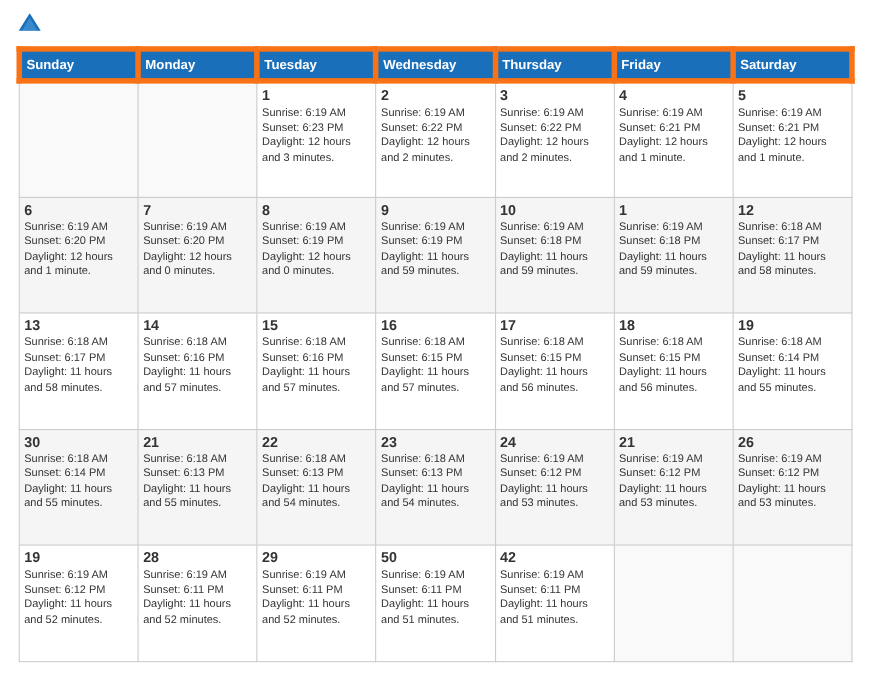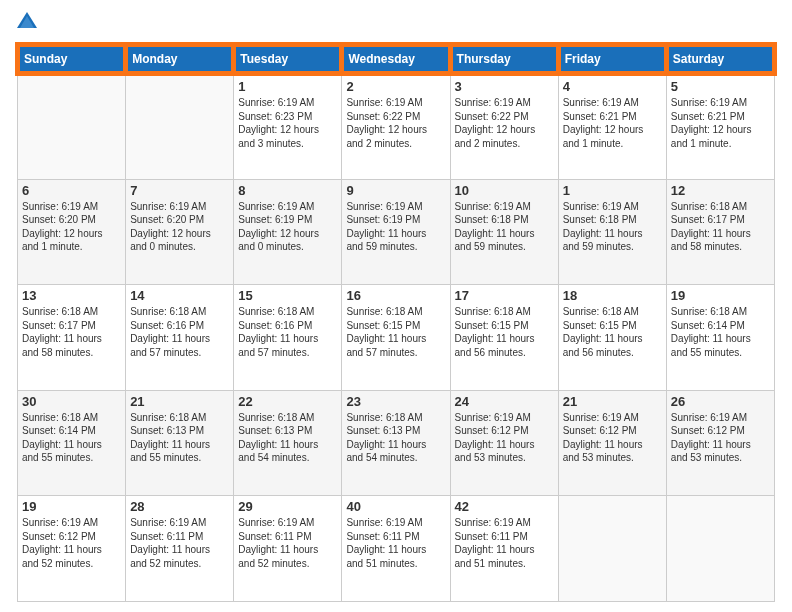--- a/index.html
+++ b/index.html
@@ -323,21 +323,21 @@
 Sunset: 6:11 PM
 Daylight: 11 hours and 52 minutes.</div>
           </td>
           <td>
             <span class="day-num">29</span>
             <div class="day-info" style="white-space: pre-line;">Sunrise: 6:19 AM
 Sunset: 6:11 PM
 Daylight: 11 hours and 52 minutes.</div>
           </td>
           <td>
-            <span class="day-num">40</span>
+            <span class="day-num">50</span>
             <div class="day-info" style="white-space: pre-line;">Sunrise: 6:19 AM
 Sunset: 6:11 PM
 Daylight: 11 hours and 51 minutes.</div>
           </td>
           <td>
             <span class="day-num">42</span>
             <div class="day-info" style="white-space: pre-line;">Sunrise: 6:19 AM
 Sunset: 6:11 PM
 Daylight: 11 hours and 51 minutes.</div>
           </td>

